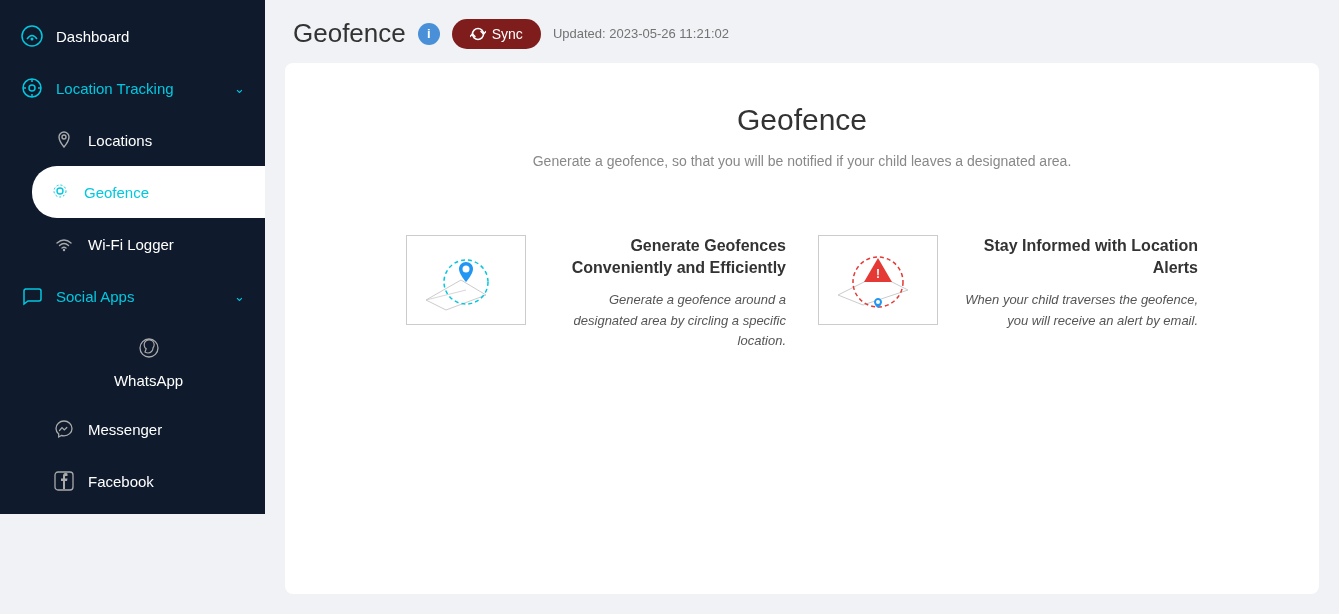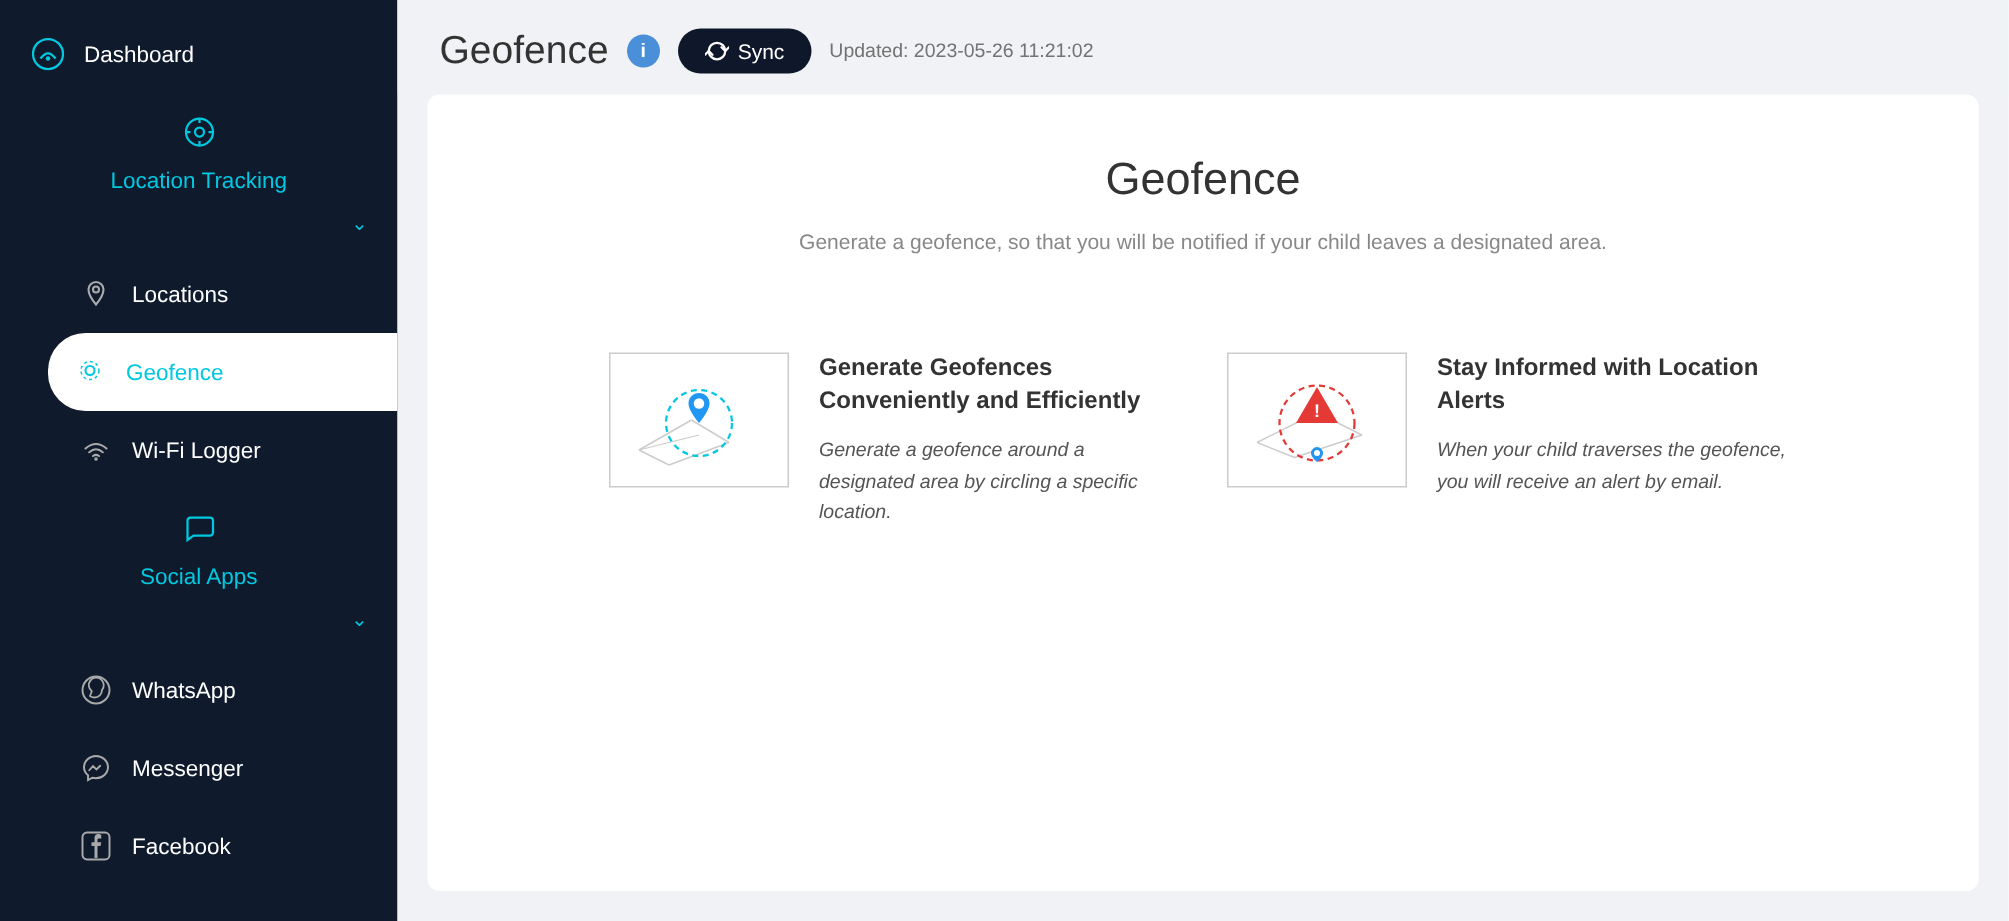--- a/index.html
+++ b/index.html
@@ -7,33 +7,33 @@
 
     
     .sidebar {
       width: 265px;
       min-width: 265px;
       background: #0f1b2d;
       color: #fff;
       display: flex;
       flex-direction: column;
       padding-top: 10px;
-      height: 614px;
+      height: 514px;
       overflow-y: auto;
     }
     .sidebar-item {
       display: flex;
       align-items: center;
       padding: 14px 20px;
       cursor: pointer;
       color: #fff;
       font-size: 15px;
       gap: 12px;
     }
-    .sidebar-item.active-parent { color: #00c8e0; flex-direction: column; }
+    .sidebar-item.active-parent { color: #00c8e0; }
     .sidebar-item.active-sub {
       background: #fff;
       border-radius: 25px 0 0 25px;
       margin-left: 10px;
       padding-left: 16px;
       color: #00c8e0;
     }
     .sidebar-item .icon-wrap {
       width: 24px;
       height: 24px;
@@ -84,21 +84,21 @@
       color: #fff;
       font-size: 13px;
       font-weight: bold;
       cursor: pointer;
       flex-shrink: 0;
     }
     .sync-btn {
       display: flex;
       align-items: center;
       gap: 6px;
-      background: #0f172a;
+      background: #7f1d1d;
       color: #fff;
       border: none;
       border-radius: 20px;
       padding: 7px 18px;
       font-size: 14px;
       cursor: pointer;
     }
     .updated-text {
       color: #737373;
       font-size: 13px;
@@ -125,20 +125,21 @@
       color: #888;
       font-size: 14px;
       margin-bottom: 66px;
     }
 
     
     .features {
       display: flex;
       gap: 32px;
       justify-content: center;
+      text-align: right;
     }
     .feature {
       display: flex;
       align-items: flex-start;
       gap: 20px;
       max-width: 380px;
     }
     .feature-img {
       width: 120px;
       min-width: 120px;
@@ -234,21 +235,21 @@
     <span class="icon-wrap">
       <svg width="22" height="22" viewBox="0 0 22 22" fill="none">
         <path d="M4 4h14a2 2 0 012 2v8a2 2 0 01-2 2H7l-4 3V6a2 2 0 012-2z" stroke="#00c8e0" stroke-width="1.5" fill="none"></path>
       </svg>
     </span>
     <span>Social Apps</span>
     <span class="chevron">⌄</span>
   </div>
 
   <div class="sidebar-sub">
-    <div class="sidebar-item" style="padding-left:30px;">
+    <div class="sidebar-item" style="padding-left:30px;flex-direction:column;">
       <span class="icon-wrap">
         <svg width="20" height="20" viewBox="0 0 20 20" fill="none">
           <circle cx="10" cy="10" r="9" stroke="#aaa" stroke-width="1.3" fill="none"></circle>
           <path d="M6 14l1.2-3.2A5 5 0 1114 10h0a5 5 0 01-5 5 4.93 4.93 0 01-2.5-.68L6 14z" stroke="#aaa" stroke-width="1.2" fill="none"></path>
         </svg>
       </span>
       <span>WhatsApp</span>
     </div>
 
     <div class="sidebar-item" style="padding-left:30px;">

